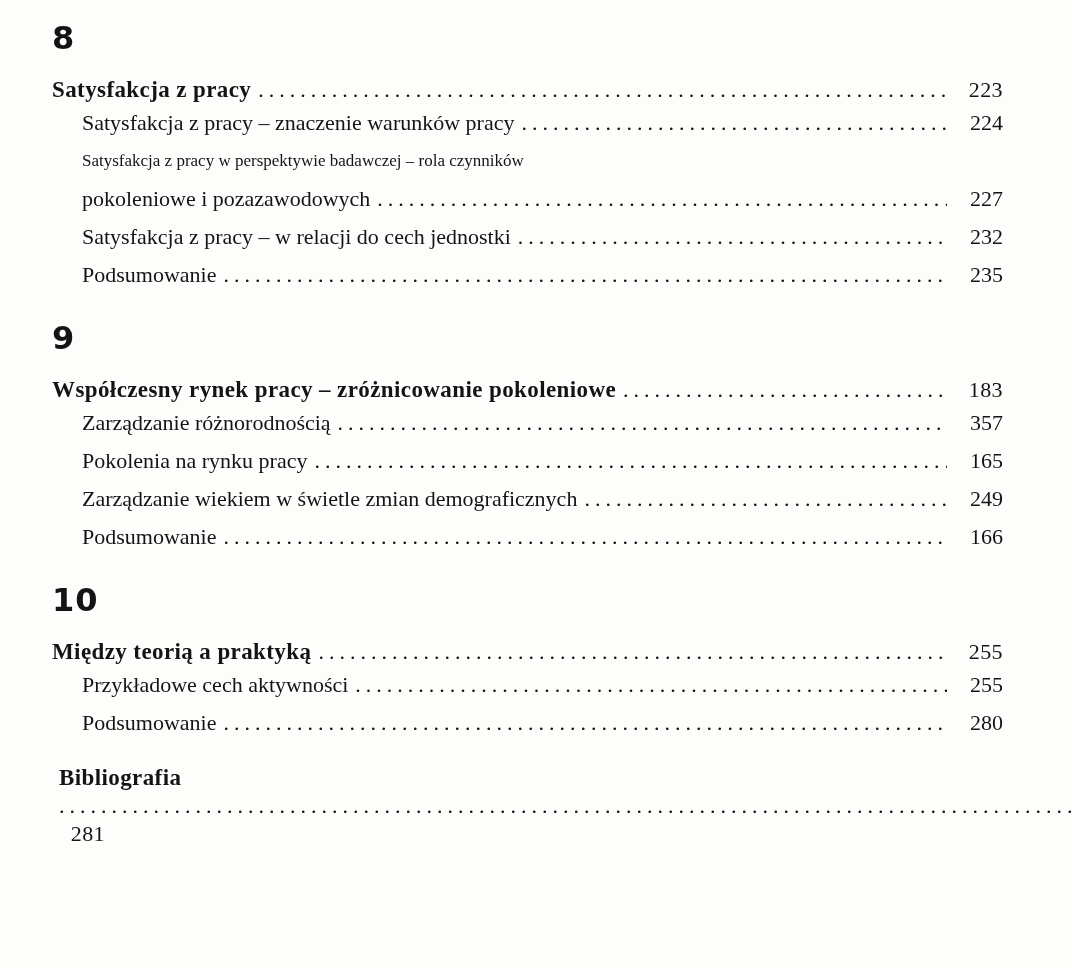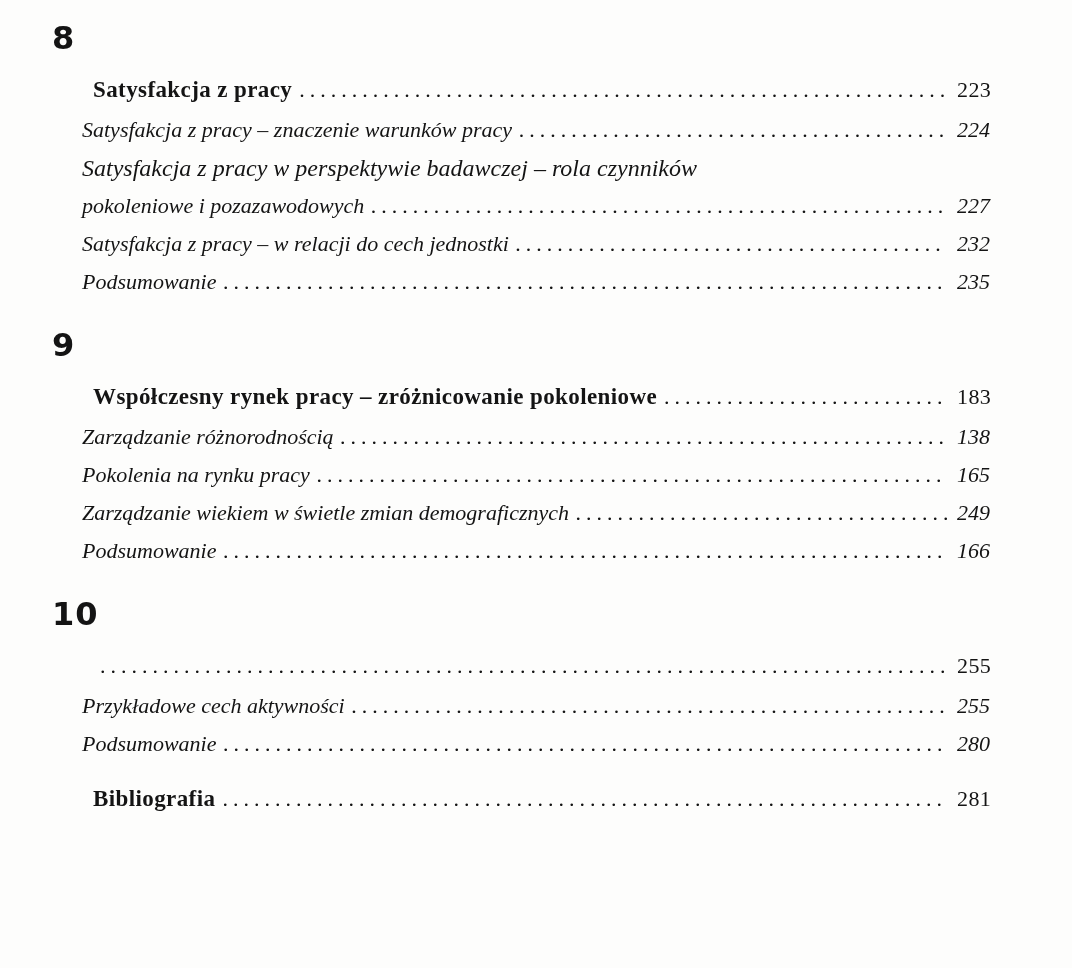--- a/index.html
+++ b/index.html
@@ -34,50 +34,50 @@
     align-items: baseline;
     line-height: 38px;
     font-size: 22px;
   }
   .toc-line.heading {
     margin-top: 22px;
     line-height: 28px;
     font-weight: bold;
     font-size: 23px;
     letter-spacing: 0.4px;
-    margin-left: 41px;
   }
-  .entries { margin-top: 7px; padding-left: 30px; font-style: italic; }
+  .entries { margin-top: 0; padding-left: 30px; }
 
   .title { white-space: nowrap; }
 
   .leader {
     flex: 1;
     overflow: hidden;
     white-space: nowrap;
     margin: 0 10px 0 7px;
     font-weight: normal;
     font-size: 22px;
     letter-spacing: 5px;
   }
   .leader::after {
     content: "..................................................................................................";
   }
   .pagenum {
     min-width: 46px;
+    text-align: right;
     font-size: 22px;
     font-weight: normal;
     white-space: nowrap;
   }
   .wrap-line1 {
     line-height: 38px;
-    font-size: 24px;
+    font-size: 17px;
     white-space: nowrap;
   }
-  .biblio-row { margin-top: 52px; }
+  .biblio-row { margin-top: 52px; flex-direction: column; }
 </style>
 </head>
 <body>
 
 <div class="page">
 
   <div class="section">
     <div class="chapter-num">8</div>
     <div class="toc-line heading">
       <span class="title">Satysfakcja z pracy</span>
@@ -115,21 +115,21 @@
     <div class="chapter-num">9</div>
     <div class="toc-line heading">
       <span class="title">Współczesny rynek pracy – zróżnicowanie pokoleniowe</span>
       <span class="leader"></span>
       <span class="pagenum">183</span>
     </div>
     <div class="entries">
       <div class="toc-line">
         <span class="title">Zarządzanie różnorodnością</span>
         <span class="leader"></span>
-        <span class="pagenum">138</span>
+        <span class="pagenum">357</span>
       </div>
       <div class="toc-line">
         <span class="title">Pokolenia na rynku pracy</span>
         <span class="leader"></span>
         <span class="pagenum">165</span>
       </div>
       <div class="toc-line">
         <span class="title">Zarządzanie wiekiem w świetle zmian demograficznych</span>
         <span class="leader"></span>
         <span class="pagenum">249</span>
@@ -138,20 +138,21 @@
         <span class="title">Podsumowanie</span>
         <span class="leader"></span>
         <span class="pagenum">166</span>
       </div>
     </div>
   </div>
 
   <div class="section">
     <div class="chapter-num">10</div>
     <div class="toc-line heading">
+      <span class="title">Między teorią a praktyką</span>
       <span class="leader"></span>
       <span class="pagenum">255</span>
     </div>
     <div class="entries">
       <div class="toc-line">
         <span class="title">Przykładowe cech aktywności</span>
         <span class="leader"></span>
         <span class="pagenum">255</span>
       </div>
       <div class="toc-line">

